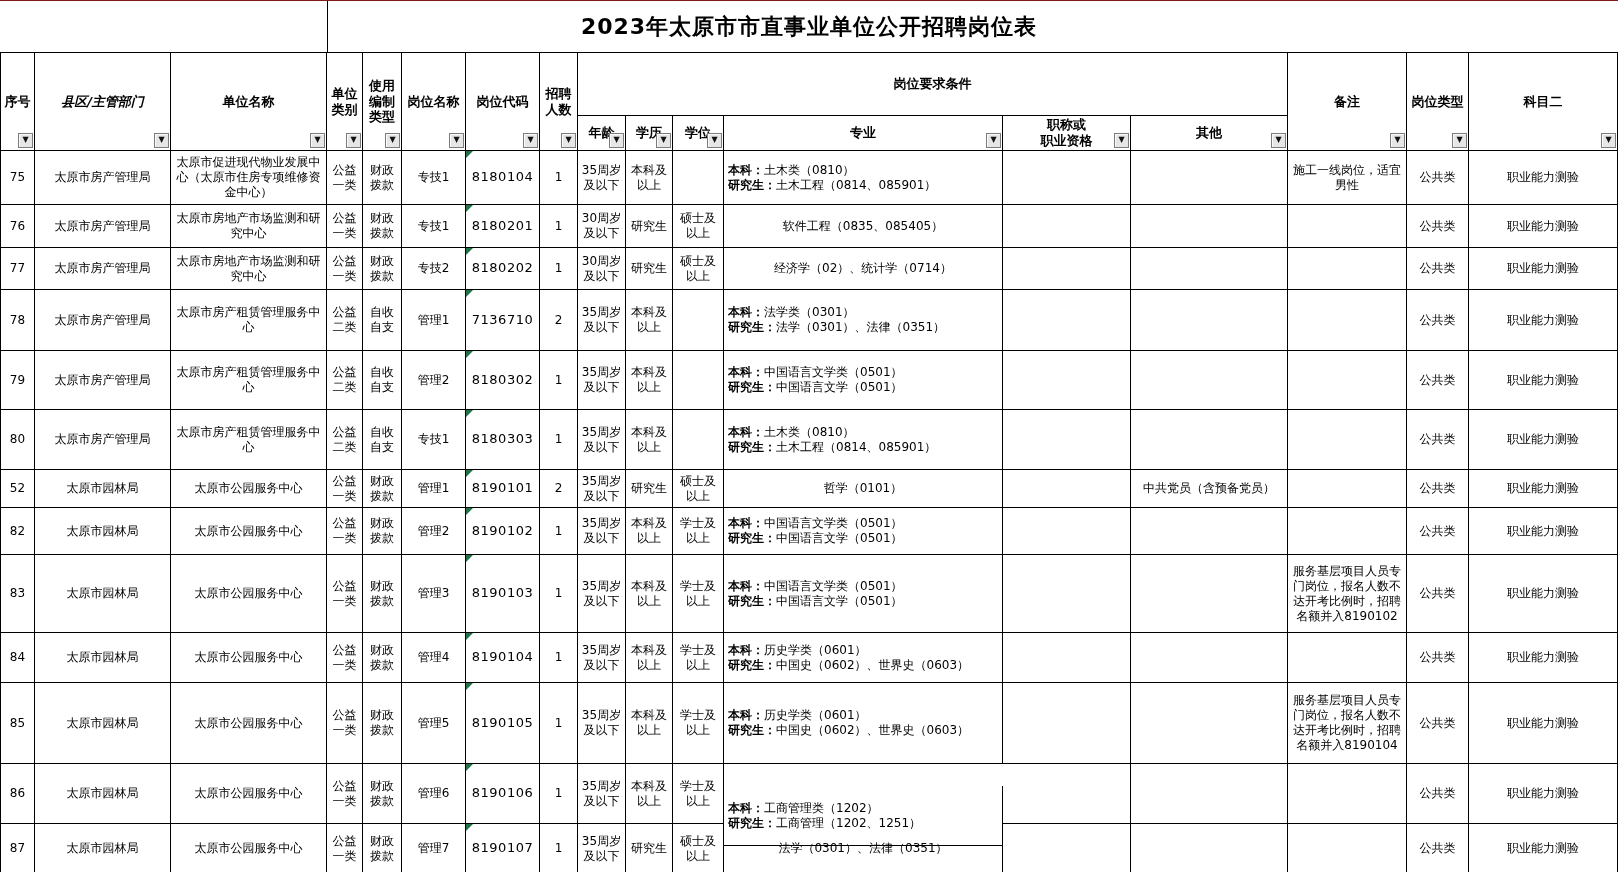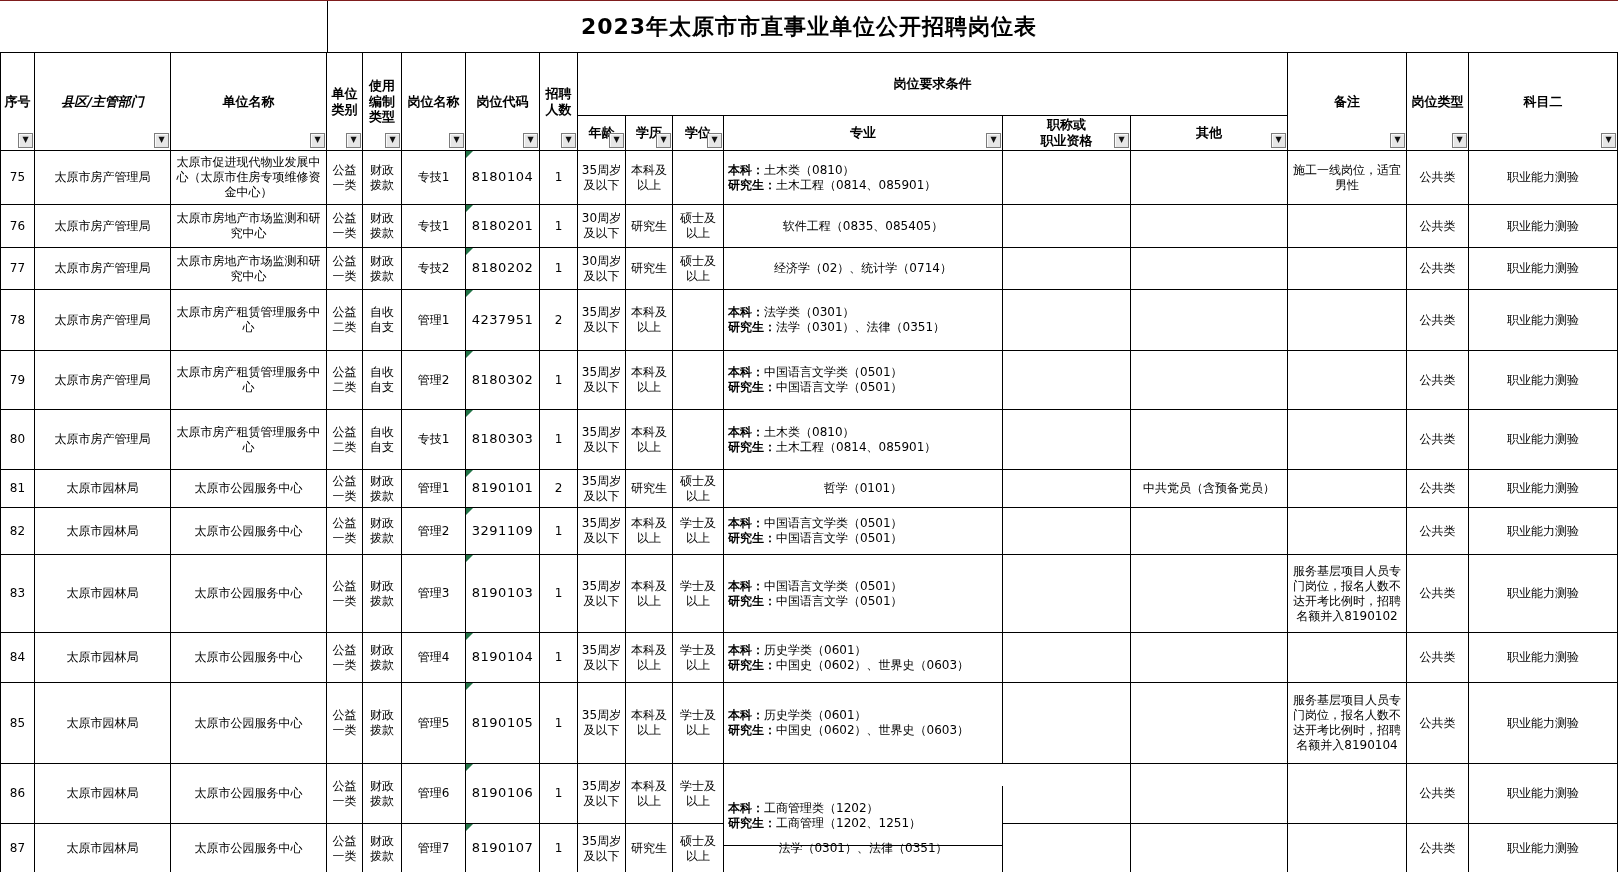--- a/index.html
+++ b/index.html
@@ -144,21 +144,21 @@
       <div class="cell" style="left: 1407px; top: 247px; width: 62px; height: 42px;"><span>公共类</span></div>
       <div class="cell" style="left: 1469px; top: 247px; width: 149px; height: 42px;"><span>职业能力测验</span></div>
       <div class="cell first" style="left: 0px; top: 289px; width: 35px; height: 61px;"><span>78</span></div>
       <div class="cell" style="left: 35px; top: 289px; width: 136px; height: 61px;"><span>太原市房产管理局</span></div>
       <div class="cell" style="left: 171px; top: 289px; width: 156px; height: 61px;"><span>太原市房产租赁管理服务中心</span></div>
       <div class="cell" style="left: 327px; top: 289px; width: 36px; height: 61px;"><span>公益
 二类</span></div>
       <div class="cell" style="left: 363px; top: 289px; width: 39px; height: 61px;"><span>自收
 自支</span></div>
       <div class="cell" style="left: 402px; top: 289px; width: 64px; height: 61px;"><span>管理1</span></div>
-      <div class="cell code" style="left: 466px; top: 289px; width: 74px; height: 61px;"><div class="tri"></div><span>4237951</span></div>
+      <div class="cell code" style="left: 466px; top: 289px; width: 74px; height: 61px;"><div class="tri"></div><span>7136710</span></div>
       <div class="cell" style="left: 540px; top: 289px; width: 38px; height: 61px;"><span>2</span></div>
       <div class="cell" style="left: 578px; top: 289px; width: 48px; height: 61px;"><span>35周岁
 及以下</span></div>
       <div class="cell" style="left: 626px; top: 289px; width: 47px; height: 61px;"><span>本科及
 以上</span></div>
       <div class="cell" style="left: 673px; top: 289px; width: 51px; height: 61px;"><span></span></div>
       <div class="cell major-labeled" style="left: 724px; top: 289px; width: 279px; height: 61px;"><div class="mline"><b>本科：</b><span>法学类（0301）</span></div><div class="mline"><b>研究生：</b><span>法学（0301）、法律（0351）</span></div></div>
       <div class="cell" style="left: 1003px; top: 289px; width: 128px; height: 61px;"><span></span></div>
       <div class="cell" style="left: 1131px; top: 289px; width: 157px; height: 61px;"><span></span></div>
       <div class="cell" style="left: 1288px; top: 289px; width: 119px; height: 61px;"><span></span></div>
@@ -199,21 +199,21 @@
 及以下</span></div>
       <div class="cell" style="left: 626px; top: 409px; width: 47px; height: 60px;"><span>本科及
 以上</span></div>
       <div class="cell" style="left: 673px; top: 409px; width: 51px; height: 60px;"><span></span></div>
       <div class="cell major-labeled" style="left: 724px; top: 409px; width: 279px; height: 60px;"><div class="mline"><b>本科：</b><span>土木类（0810）</span></div><div class="mline"><b>研究生：</b><span>土木工程（0814、085901）</span></div></div>
       <div class="cell" style="left: 1003px; top: 409px; width: 128px; height: 60px;"><span></span></div>
       <div class="cell" style="left: 1131px; top: 409px; width: 157px; height: 60px;"><span></span></div>
       <div class="cell" style="left: 1288px; top: 409px; width: 119px; height: 60px;"><span></span></div>
       <div class="cell" style="left: 1407px; top: 409px; width: 62px; height: 60px;"><span>公共类</span></div>
       <div class="cell" style="left: 1469px; top: 409px; width: 149px; height: 60px;"><span>职业能力测验</span></div>
-      <div class="cell first" style="left: 0px; top: 469px; width: 35px; height: 38px;"><span>81</span></div>
+      <div class="cell first" style="left: 0px; top: 469px; width: 35px; height: 38px;"><span>52</span></div>
       <div class="cell" style="left: 35px; top: 469px; width: 136px; height: 38px;"><span>太原市园林局</span></div>
       <div class="cell" style="left: 171px; top: 469px; width: 156px; height: 38px;"><span>太原市公园服务中心</span></div>
       <div class="cell" style="left: 327px; top: 469px; width: 36px; height: 38px;"><span>公益
 一类</span></div>
       <div class="cell" style="left: 363px; top: 469px; width: 39px; height: 38px;"><span>财政
 拨款</span></div>
       <div class="cell" style="left: 402px; top: 469px; width: 64px; height: 38px;"><span>管理1</span></div>
       <div class="cell code" style="left: 466px; top: 469px; width: 74px; height: 38px;"><div class="tri"></div><span>8190101</span></div>
       <div class="cell" style="left: 540px; top: 469px; width: 38px; height: 38px;"><span>2</span></div>
       <div class="cell" style="left: 578px; top: 469px; width: 48px; height: 38px;"><span>35周岁
@@ -228,21 +228,21 @@
       <div class="cell" style="left: 1407px; top: 469px; width: 62px; height: 38px;"><span>公共类</span></div>
       <div class="cell" style="left: 1469px; top: 469px; width: 149px; height: 38px;"><span>职业能力测验</span></div>
       <div class="cell first" style="left: 0px; top: 507px; width: 35px; height: 47px;"><span>82</span></div>
       <div class="cell" style="left: 35px; top: 507px; width: 136px; height: 47px;"><span>太原市园林局</span></div>
       <div class="cell" style="left: 171px; top: 507px; width: 156px; height: 47px;"><span>太原市公园服务中心</span></div>
       <div class="cell" style="left: 327px; top: 507px; width: 36px; height: 47px;"><span>公益
 一类</span></div>
       <div class="cell" style="left: 363px; top: 507px; width: 39px; height: 47px;"><span>财政
 拨款</span></div>
       <div class="cell" style="left: 402px; top: 507px; width: 64px; height: 47px;"><span>管理2</span></div>
-      <div class="cell code" style="left: 466px; top: 507px; width: 74px; height: 47px;"><div class="tri"></div><span>3291109</span></div>
+      <div class="cell code" style="left: 466px; top: 507px; width: 74px; height: 47px;"><div class="tri"></div><span>8190102</span></div>
       <div class="cell" style="left: 540px; top: 507px; width: 38px; height: 47px;"><span>1</span></div>
       <div class="cell" style="left: 578px; top: 507px; width: 48px; height: 47px;"><span>35周岁
 及以下</span></div>
       <div class="cell" style="left: 626px; top: 507px; width: 47px; height: 47px;"><span>本科及
 以上</span></div>
       <div class="cell" style="left: 673px; top: 507px; width: 51px; height: 47px;"><span>学士及
 以上</span></div>
       <div class="cell major-labeled" style="left: 724px; top: 507px; width: 279px; height: 47px;"><div class="mline"><b>本科：</b><span>中国语言文学类（0501）</span></div><div class="mline"><b>研究生：</b><span>中国语言文学（0501）</span></div></div>
       <div class="cell" style="left: 1003px; top: 507px; width: 128px; height: 47px;"><span></span></div>
       <div class="cell" style="left: 1131px; top: 507px; width: 157px; height: 47px;"><span></span></div>

